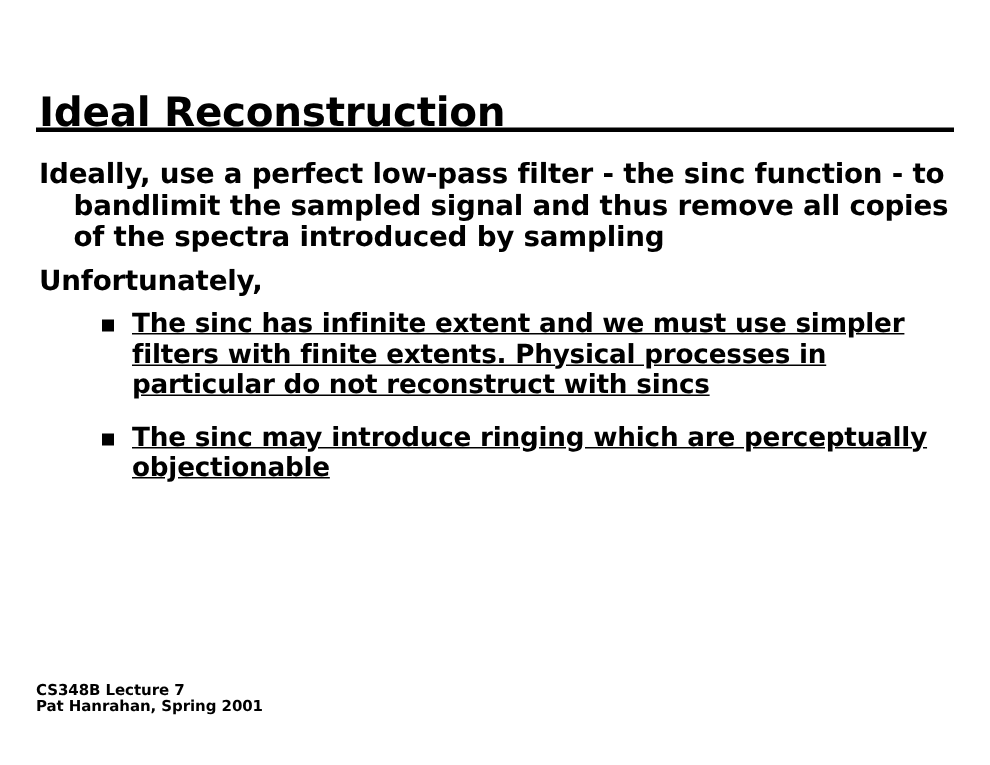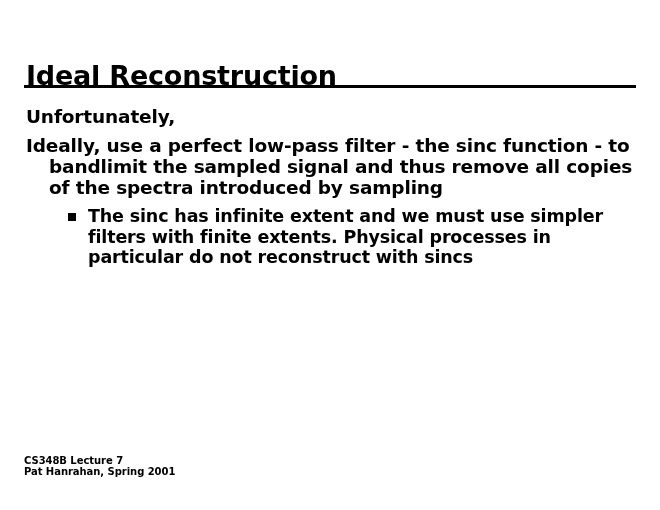--- a/index.html
+++ b/index.html
@@ -65,20 +65,21 @@
 
   .para.no-indent {
     padding-left: 0;
     text-indent: 0;
   }
 
   .bullet-list {
     list-style: none;
     margin: 0 0 0 0;
     padding: 0;
+    text-decoration: underline;
   }
 
   .bullet-item {
     position: relative;
     font-size: 17.5px;
     font-weight: bold;
     line-height: 20.5px;
     letter-spacing: -0.15px;
     padding-left: 62px;
     margin-bottom: 14px;
@@ -115,28 +116,32 @@
 <body>
 
 <div class="slide">
 
   <h1 class="slide-title">Ideal Reconstruction</h1>
 
   <div class="title-rule"></div>
 
   <div class="body-block">
 
+    <p class="para">Ideally, use a perfect low-pass filter - the sinc function - to bandlimit the sampled signal and thus remove all copies of the spectra introduced by sampling</p>
+
     <p class="para no-indent">Unfortunately,</p>
-
-    <p class="para">Ideally, use a perfect low-pass filter - the sinc function - to bandlimit the sampled signal and thus remove all copies of the spectra introduced by sampling</p>
 
     <ul class="bullet-list">
       <li class="bullet-item">
         <span class="bullet-marker"></span>
         <span>The sinc has infinite extent and we must use simpler filters with finite extents. Physical processes in particular do not reconstruct with sincs</span>
+      </li>
+      <li class="bullet-item">
+        <span class="bullet-marker"></span>
+        <span>The sinc may introduce ringing which are perceptually objectionable</span>
       </li>
     </ul>
 
   </div>
 
   <div class="footer">
     <span class="footer-left">CS348B Lecture 7</span>
     <span class="footer-right">Pat Hanrahan, Spring 2001</span>
   </div>
 

